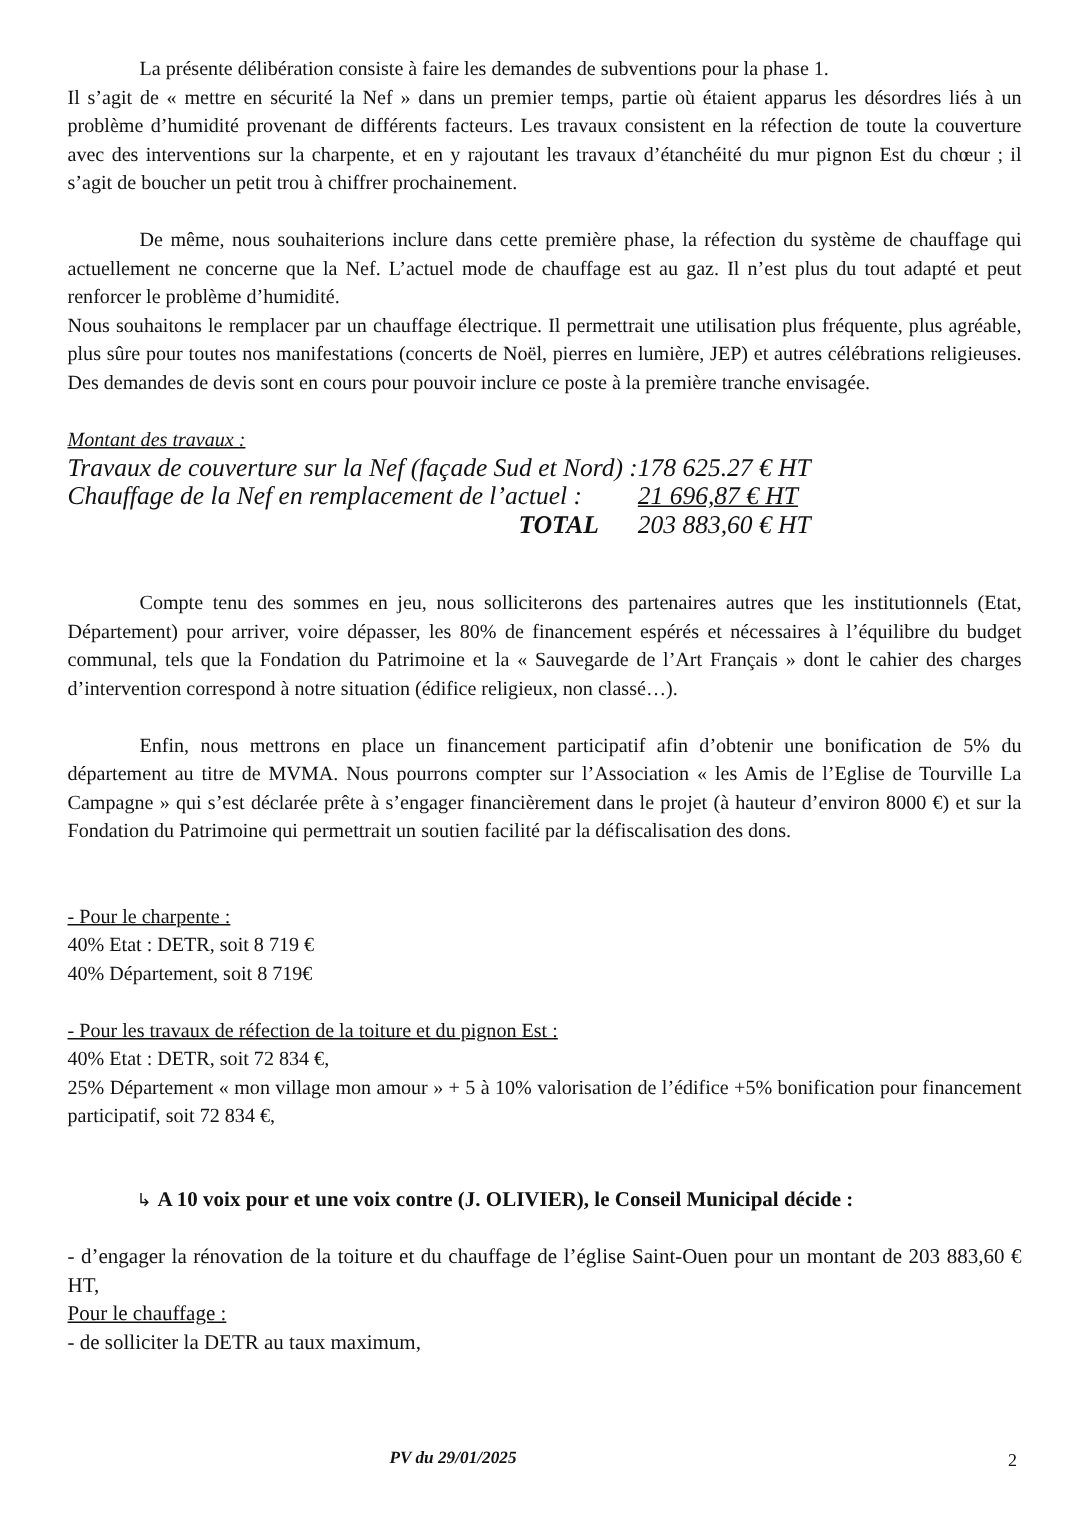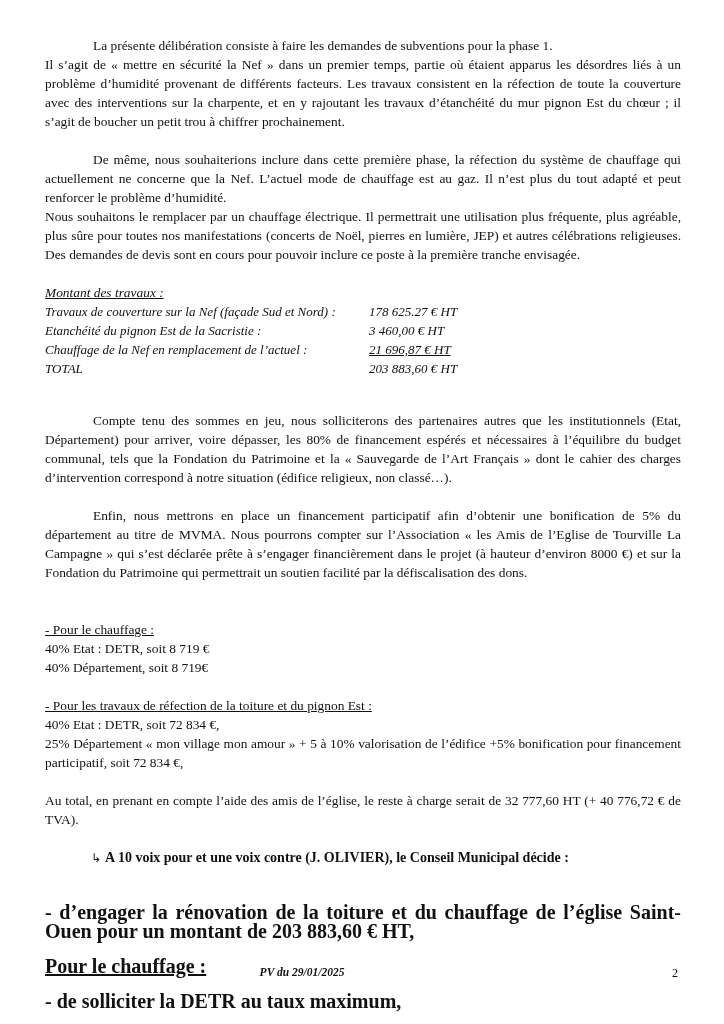--- a/index.html
+++ b/index.html
@@ -5,26 +5,26 @@
   html, body { margin: 0; padding: 0; background: #ffffff; }
   body { width: 724px; height: 1024px; position: relative; overflow: hidden;
          font-family: "Liberation Serif", "DejaVu Serif", serif; color: #111; }
   .page { position: absolute; left: 45px; top: 36px; width: 636px; font-size: 13.4px; line-height: 19px; }
   p { margin: 0; text-align: justify; }
   .indent { text-indent: 48px; }
   .gap { height: 19px; }
   .gap-s { height: 14px; }
   .it { font-style: italic; }
   .u { text-decoration: underline; }
-  table.costs { border-collapse: collapse; font-style: italic; font-size: 13px; }
+  table.costs { border-collapse: collapse; font-style: italic; font-size: 17px; }
   table.costs td { padding: 0; line-height: 19px; white-space: nowrap; }
   td.lbl { width: 298px; }
   td.amt { text-align: left; width: 100px; }
-  td.total-lbl { text-align: left; padding-right: 26px !important; }
-  .decision { font-weight: bold; font-size: 20px; line-height: 19px; margin-top: 16px; }
+  td.total-lbl { text-align: right; padding-right: 26px !important; font-weight: bold; }
+  .decision { font-weight: normal; font-size: 14px; line-height: 19px; }
   .decision-head { padding-left: 46px; font-weight: bold; font-size: 14px; }
   .footer { position: absolute; top: 966px; left: 0; width: 724px; font-size: 11.5px; }
   .footer .pv { position: absolute; left: 0; width: 604px; text-align: center; font-style: italic; font-weight: bold; }
   .footer .num { position: absolute; left: 672px; font-size: 12px; }
   .arrow { font-family: "DejaVu Sans", sans-serif; font-weight: normal; font-size: 12px; margin-right: 4px; }
 </style>
 </head>
 <body>
 
 <div class="page">
@@ -36,53 +36,48 @@
   <div class="gap"></div>
 
   <p class="it u">Montant des travaux :</p>
   <table class="costs">
     <tbody>
         <tr>
       <td class="lbl">Travaux de couverture sur la Nef (façade Sud et Nord) :</td>
       <td class="amt">178 625.27 € HT</td>
     </tr>
     <tr>
-      <td class="lbl">Etanchéité du pignon Est de la Sacristie :</td>
-      <td class="amt">3 460,00 € HT</td>
-    </tr>
-    <tr>
       <td class="lbl">Chauffage de la Nef en remplacement de l’actuel :</td>
       <td class="amt"><span class="u">21 696,87 € HT</span></td>
     </tr>
     <tr>
       <td class="lbl total-lbl">TOTAL</td>
       <td class="amt">203 883,60 € HT</td>
     </tr>
   </tbody>
     </table>
   <div class="gap-s"></div>
 
   <div class="gap"></div>
   <p class="indent">Compte tenu des sommes en jeu, nous solliciterons des partenaires autres que les institutionnels (Etat, Département) pour arriver, voire dépasser, les 80% de financement espérés et nécessaires à l’équilibre du budget communal, tels que la Fondation du Patrimoine et la « Sauvegarde de l’Art Français » dont le cahier des charges d’intervention correspond à notre situation (édifice religieux, non classé…).</p>
   <div class="gap"></div>
   <p class="indent">Enfin, nous mettrons en place un financement participatif afin d’obtenir une bonification de 5% du département au titre de MVMA. Nous pourrons compter sur l’Association « les Amis de l’Eglise de Tourville La Campagne » qui s’est déclarée prête à s’engager financièrement dans le projet (à hauteur d’environ 8000 €) et sur la Fondation du Patrimoine qui permettrait un soutien facilité par la défiscalisation des dons.</p>
   <div class="gap"></div>
   <div class="gap"></div>
 
-  <p class="u">- Pour le chauffage :</p>
+  <p class="u">- Pour le charpente :</p>
   <p>40% Etat : DETR, soit 8 719 €</p>
   <p>40% Département, soit 8 719€</p>
   <div class="gap"></div>
 
   <p class="u">- Pour les travaux de réfection de la toiture et du pignon Est :</p>
   <p>40% Etat : DETR, soit 72 834 €,</p>
   <p>25% Département « mon village mon amour » + 5 à 10% valorisation de l’édifice +5% bonification pour financement participatif, soit 72 834 €,</p>
   <div class="gap"></div>
 
-  <p>Au total, en prenant en compte l’aide des amis de l’église, le reste à charge serait de 32 777,60 HT (+ 40 776,72 € de TVA).</p>
   <div class="gap"></div>
 
   <p class="decision-head">
     <span class="arrow">↳</span><span>A 10 voix pour et une voix contre (J. OLIVIER), le Conseil Municipal décide :</span>
   </p>
   <div class="gap"></div>
   <p class="decision">- d’engager la rénovation de la toiture et du chauffage de l’église Saint-Ouen pour un montant de 203 883,60 € HT,</p>
   <p class="decision u">Pour le chauffage :</p>
   <p class="decision">- de solliciter la DETR au taux maximum,</p>
 

